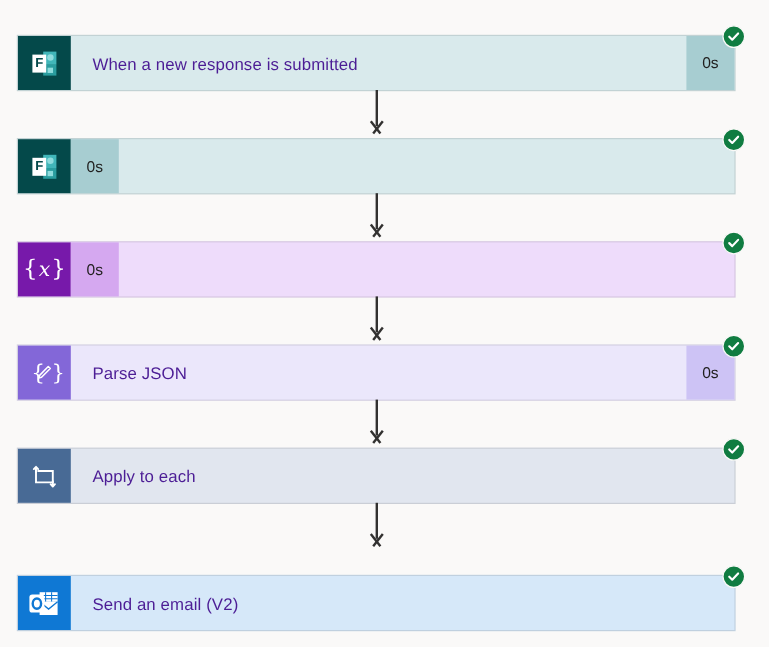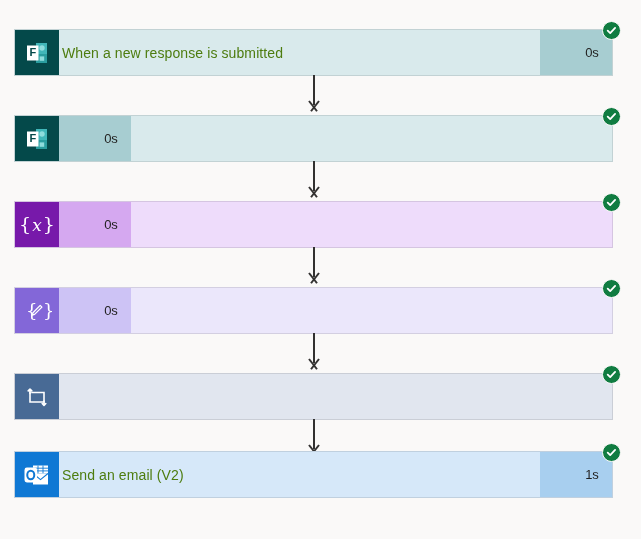--- a/index.html
+++ b/index.html
@@ -80,37 +80,36 @@
     min-width: 44px;
     display: flex;
     align-items: center;
     justify-content: center;
   }
 
   .card-title {
     flex: 1 1 auto;
     display: flex;
     align-items: center;
-    padding-left: 3px;
+    padding-left: 18px;
     font-size: 14px;
-    color: #4d7c0f;
+    color: #4c1d95;
     letter-spacing: 0.1px;
     white-space: nowrap;
     overflow: hidden;
   }
 
   .card-duration {
     width: 40px;
     min-width: 40px;
     display: flex;
     align-items: center;
     justify-content: center;
     font-size: 13px;
     color: #201f1e;
-    padding-left: 32px;
   }
 
   
   .status-badge {
     position: absolute;
     top: -9px;
     right: -9px;
     width: 19px;
     height: 19px;
     border-radius: 50%;
@@ -203,66 +202,67 @@
       <div class="head"></div>
     </div>
     <div class="action-card" style="top:287px;background:#ebe7fb">
       <div class="card-icon" style="background:#8367d8">
         <svg class="glyph-svg" width="30" height="24" viewBox="0 0 30 24">
           <text x="4" y="18" font-family="DejaVu Serif, serif" font-size="18" fill="#ffffff">{</text>
           <text x="21" y="18" font-family="DejaVu Serif, serif" font-size="18" fill="#ffffff">}</text>
           <path d="M18.2 6.4 L19.9 8.1 L12.6 15.4 L10.3 16.1 L11.0 13.8 Z" fill="none" stroke="#ffffff" stroke-width="1.3" stroke-linejoin="round"></path>
         </svg>
       </div>
+      <div class="card-title">Parse JSON</div>
       <div class="card-duration" style="background:#cdc3f5">0s</div>
       <div class="status-badge" title="succeeded">
         <svg width="11" height="11" viewBox="0 0 11 11">
           <path d="M1.7 5.6 L4.2 8.1 L9.1 2.9" fill="none" stroke="#ffffff" stroke-width="1.8" stroke-linecap="round" stroke-linejoin="round"></path>
         </svg>
       </div>
     </div>
     <div class="connector" style="top:333px">
       <div class="stem"></div>
       <div class="head"></div>
     </div>
     <div class="action-card" style="top:373px;background:#e1e6ef">
       <div class="card-icon" style="background:#486a95">
         <svg class="glyph-svg" width="24" height="22" viewBox="0 0 24 22">
           <path d="M5 6.5 L5 16 L19 16 L19 6.5 L7 6.5" fill="none" stroke="#ffffff" stroke-width="1.6" stroke-linecap="square"></path>
           <path d="M5 7.5 L5 3.2 M3.2 4.9 L5 3.0 L6.8 4.9" fill="none" stroke="#ffffff" stroke-width="1.6" stroke-linecap="round" stroke-linejoin="round"></path>
           <path d="M19 15 L19 19.2 M17.2 17.5 L19 19.4 L20.8 17.5" fill="none" stroke="#ffffff" stroke-width="1.6" stroke-linecap="round" stroke-linejoin="round"></path>
         </svg>
       </div>
+      <div class="card-title">Apply to each</div>
       <div class="status-badge" title="succeeded">
         <svg width="11" height="11" viewBox="0 0 11 11">
           <path d="M1.7 5.6 L4.2 8.1 L9.1 2.9" fill="none" stroke="#ffffff" stroke-width="1.8" stroke-linecap="round" stroke-linejoin="round"></path>
         </svg>
       </div>
     </div>
     <div class="connector" style="top:419px">
       <div class="stem"></div>
       <div class="head"></div>
     </div>
-    <div class="action-card" style="top:451px;background:#d6e8f9">
+    <div class="action-card" style="top:479px;background:#d6e8f9">
       <div class="card-icon" style="background:#0f78d4">
         <svg class="glyph-svg" width="28" height="26" viewBox="0 0 28 26">
           <rect x="10" y="3.5" width="15" height="8" fill="#ffffff"></rect>
           <g stroke="#0f78d4" stroke-width="0.9">
             <line x1="10" y1="6.2" x2="25" y2="6.2"></line>
             <line x1="10" y1="8.9" x2="25" y2="8.9"></line>
             <line x1="15" y1="3.5" x2="15" y2="11.5"></line>
             <line x1="20" y1="3.5" x2="20" y2="11.5"></line>
           </g>
           <path d="M10 11.5 L25 11.5 L25 22.5 L10 22.5 Z" fill="#ffffff"></path>
           <path d="M10 11.5 L17.5 17.6 L25 11.5" fill="none" stroke="#0f78d4" stroke-width="1.1"></path>
           <rect x="1.5" y="5.5" width="12.5" height="15" rx="2.4" fill="#ffffff"></rect>
           <ellipse cx="7.75" cy="13" rx="3.5" ry="4.3" fill="none" stroke="#0f78d4" stroke-width="2"></ellipse>
         </svg>
       </div>
       <div class="card-title">Send an email (V2)</div>
-      <div class="card-duration" style="background:#a8cfef">1s</div>
       <div class="status-badge" title="succeeded">
         <svg width="11" height="11" viewBox="0 0 11 11">
           <path d="M1.7 5.6 L4.2 8.1 L9.1 2.9" fill="none" stroke="#ffffff" stroke-width="1.8" stroke-linecap="round" stroke-linejoin="round"></path>
         </svg>
       </div>
     </div>
   </div>
 
 </body></html>

